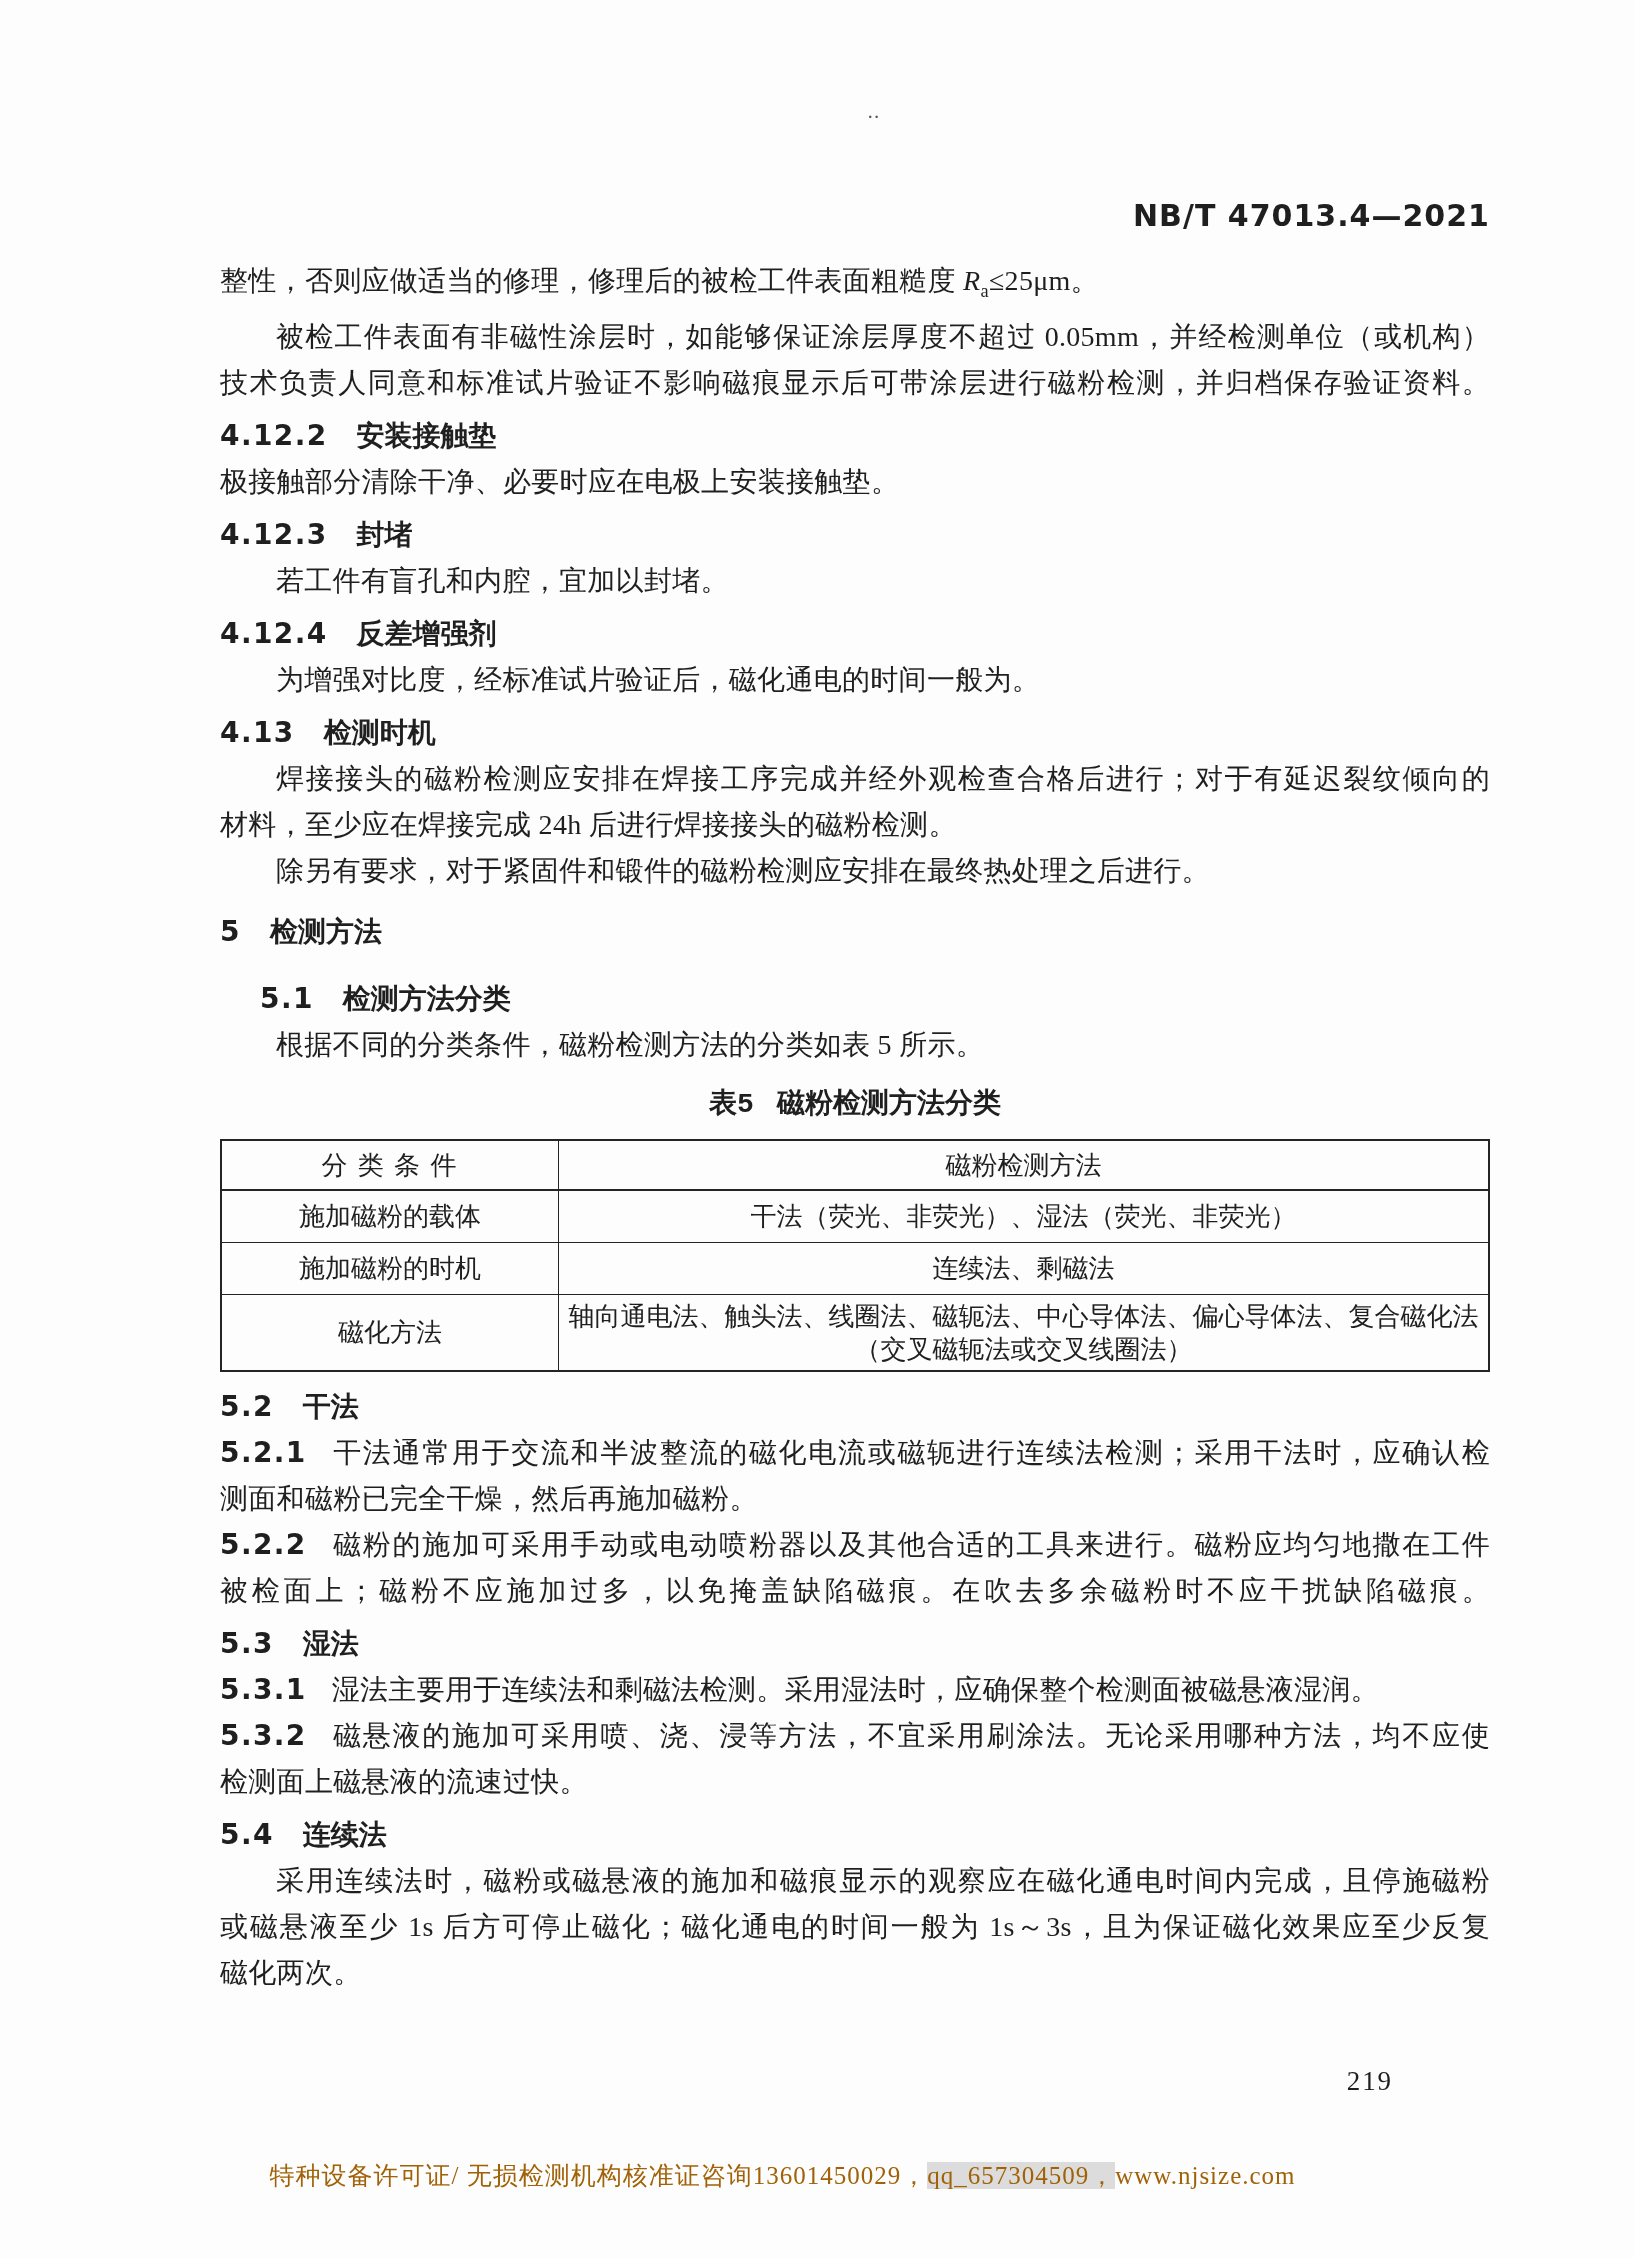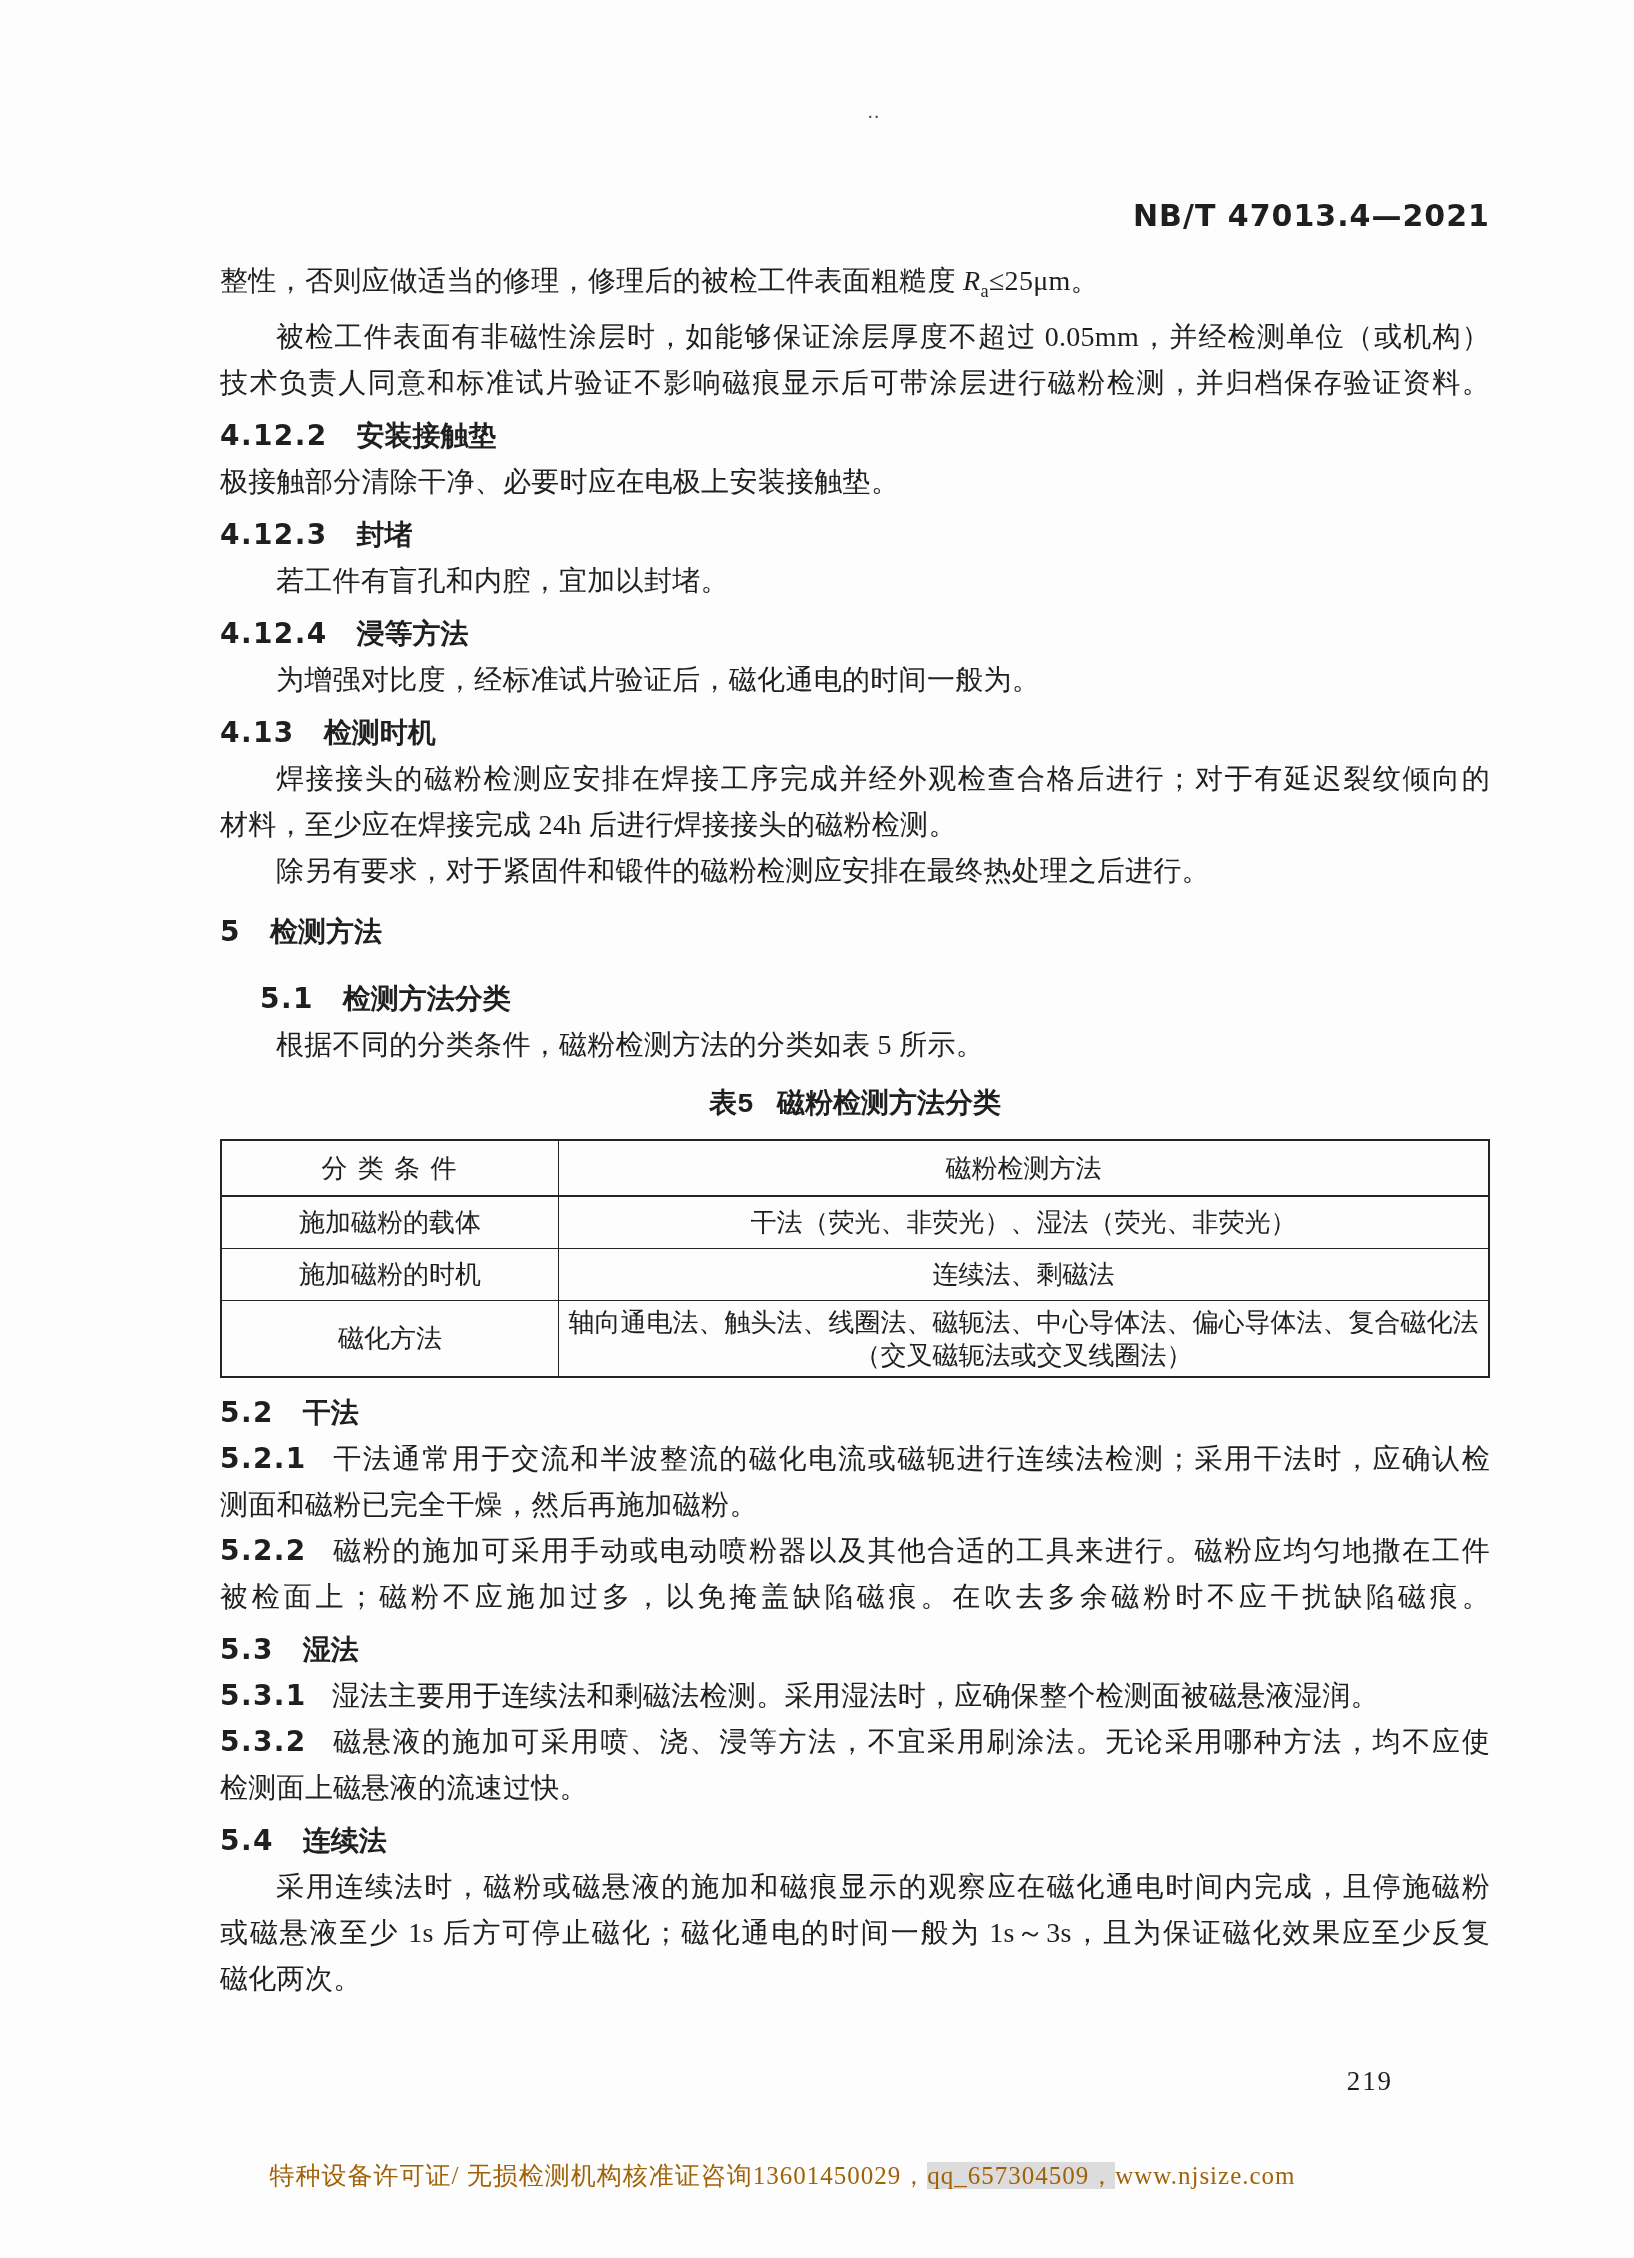--- a/index.html
+++ b/index.html
@@ -62,21 +62,21 @@
   table.tbl td, table.tbl th {
     border:1.9px solid #242424;
     font-size:26px;
     font-weight:400;
     text-align:center;
     vertical-align:middle;
     padding:1.9px 3.9px;
     font-family:"Liberation Serif","DejaVu Serif",serif;
   }
   table.tbl th.c1 { width:328px; letter-spacing:1.9px; }
-  tr.rh  { height:56px;padding-left:20px; }
+  tr.rh  { height:50px;padding-left:20px; }
   tr.rh th { border-bottom:2.9px solid #242424; }
   tr.r1 { height:52px; }
   tr.r2 { height:52px; }
   tr.r3 { height:77px; }
   .cell-line { line-height:33px; }
   .after-table { margin-top:11.6px; }
 
   .page-number {
     position:absolute;
     top:2066px; right:242px;
@@ -115,21 +115,21 @@
       <div class="line"><span>整性，否则应做适当的修理，修理后的被检工件表面粗糙度 </span><span class="ra-sym">R</span><sub class="ra-sub">a</sub><span>≤25μm。</span></div>
       <div class="line ind j">被检工件表面有非磁性涂层时，如能够保证涂层厚度不超过 0.05mm，并经检测单位（或机构）</div>
       <div class="line j">技术负责人同意和标准试片验证不影响磁痕显示后可带涂层进行磁粉检测，并归档保存验证资料。</div>
 
       <div class="heading"><span class="hnum">4.12.2</span><span>安装接触垫</span></div>
       <div class="line">极接触部分清除干净、必要时应在电极上安装接触垫。</div>
 
       <div class="heading"><span class="hnum">4.12.3</span><span>封堵</span></div>
       <div class="line ind">若工件有盲孔和内腔，宜加以封堵。</div>
 
-      <div class="heading"><span class="hnum">4.12.4</span><span>浸等方法</span></div>
+      <div class="heading"><span class="hnum">4.12.4</span><span>反差增强剂</span></div>
       <div class="line ind">为增强对比度，经标准试片验证后，磁化通电的时间一般为。</div>
 
       <div class="heading"><span class="hnum">4.13</span><span>检测时机</span></div>
       <div class="line ind j">焊接接头的磁粉检测应安排在焊接工序完成并经外观检查合格后进行；对于有延迟裂纹倾向的</div>
       <div class="line">材料，至少应在焊接完成 24h 后进行焊接接头的磁粉检测。</div>
       <div class="line ind">除另有要求，对于紧固件和锻件的磁粉检测应安排在最终热处理之后进行。</div>
 
       <div class="heading sec5"><span class="hnum">5</span><span>检测方法</span></div>
 
       <div class="heading sec51"><span class="hnum">5.1</span><span>检测方法分类</span></div>

